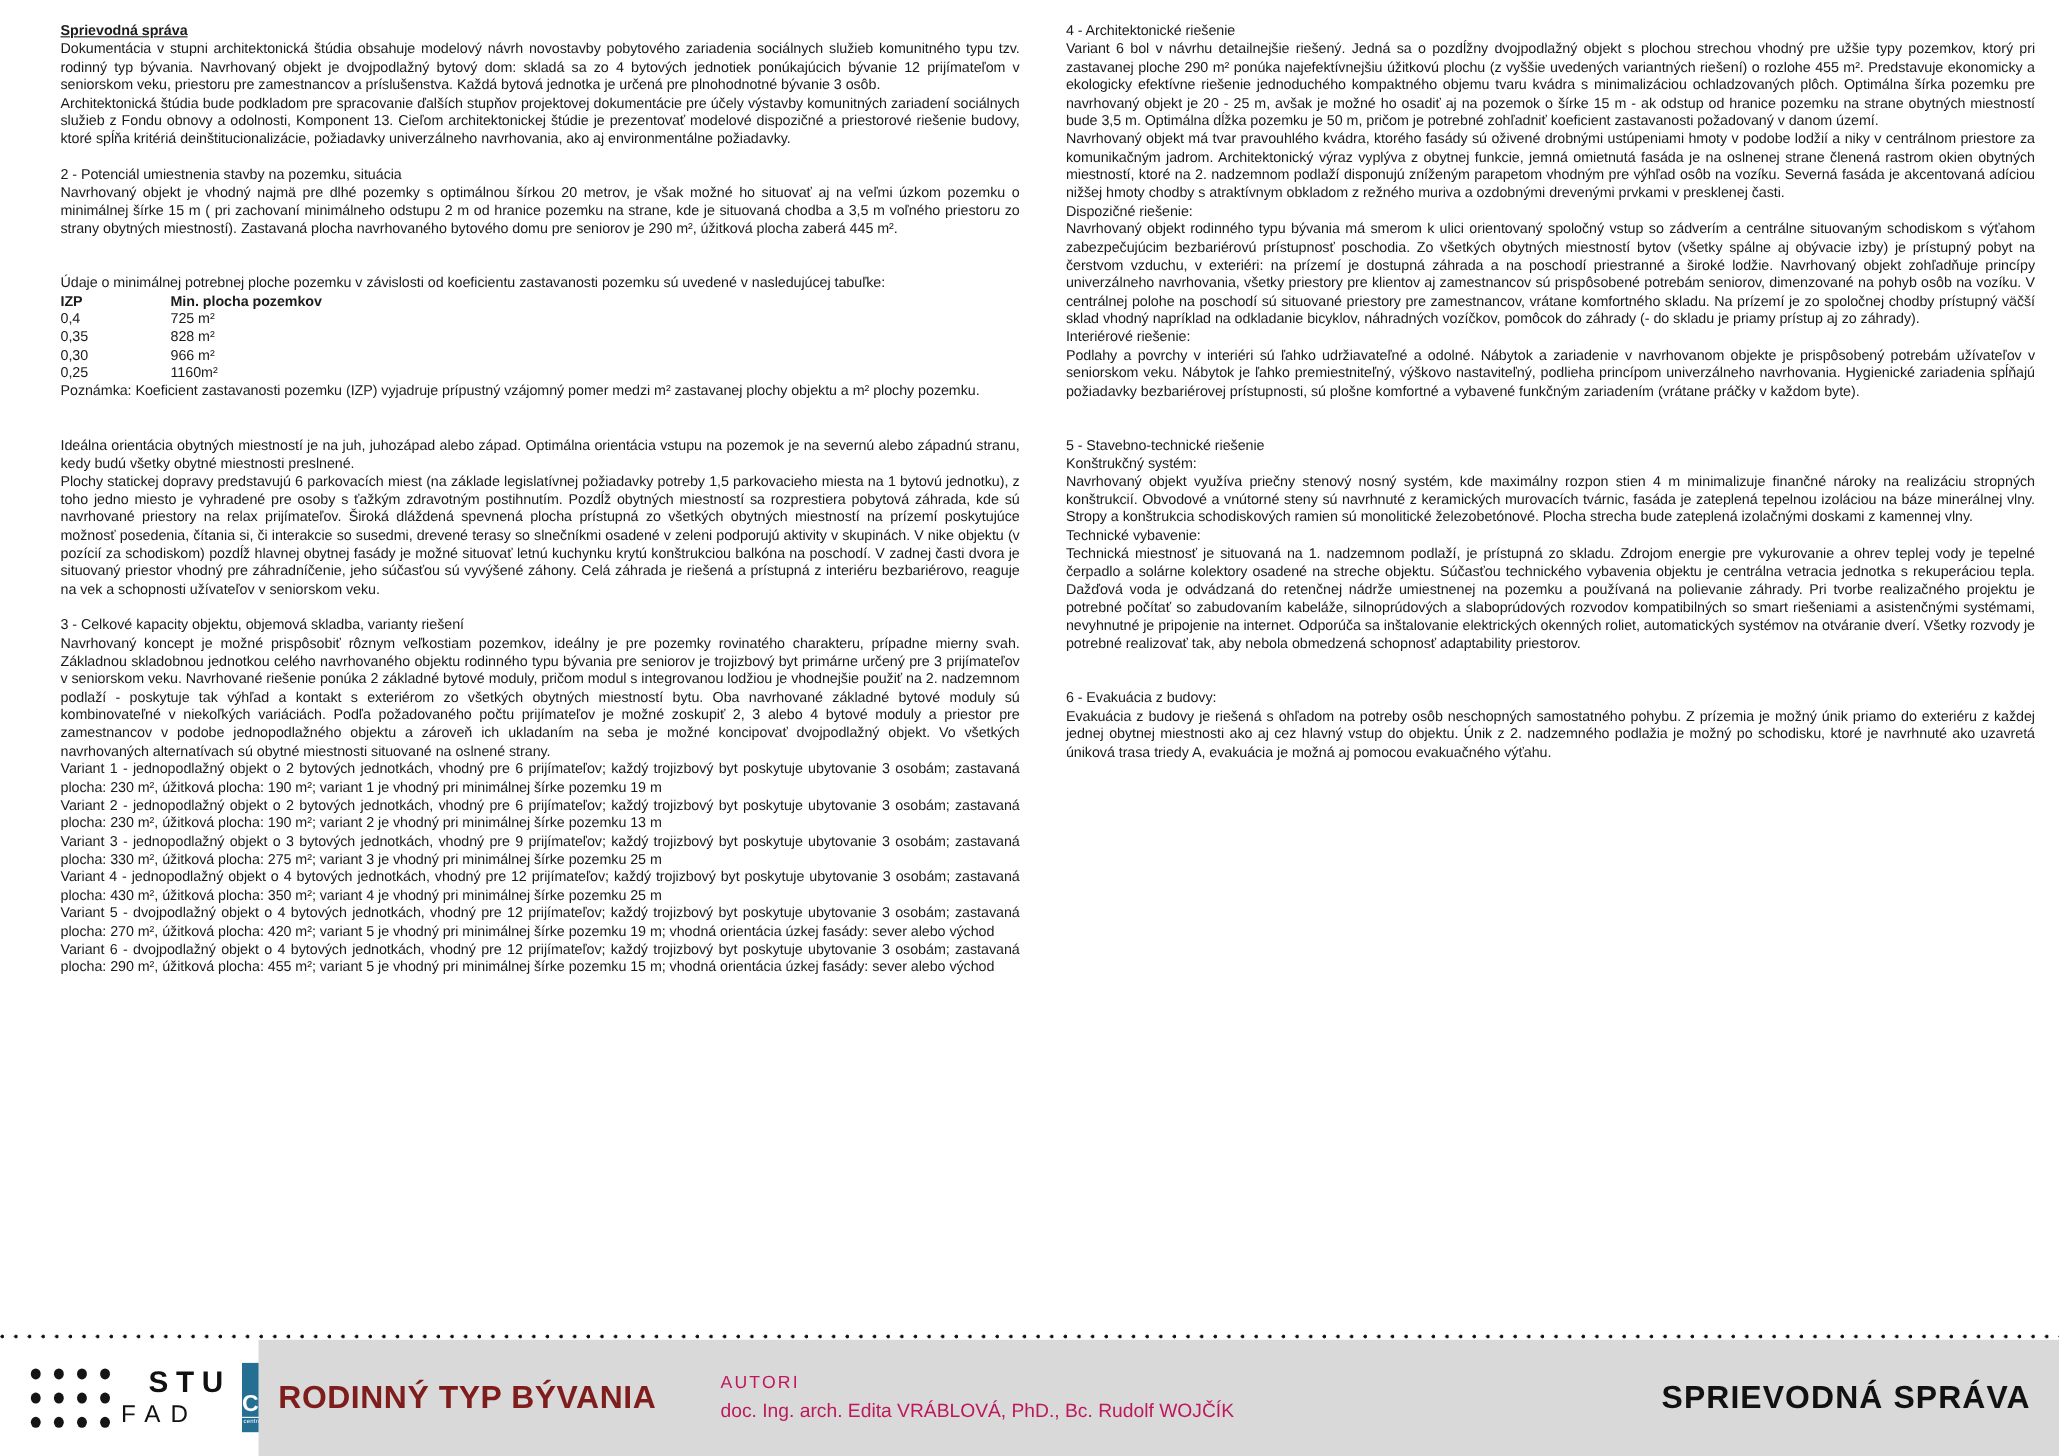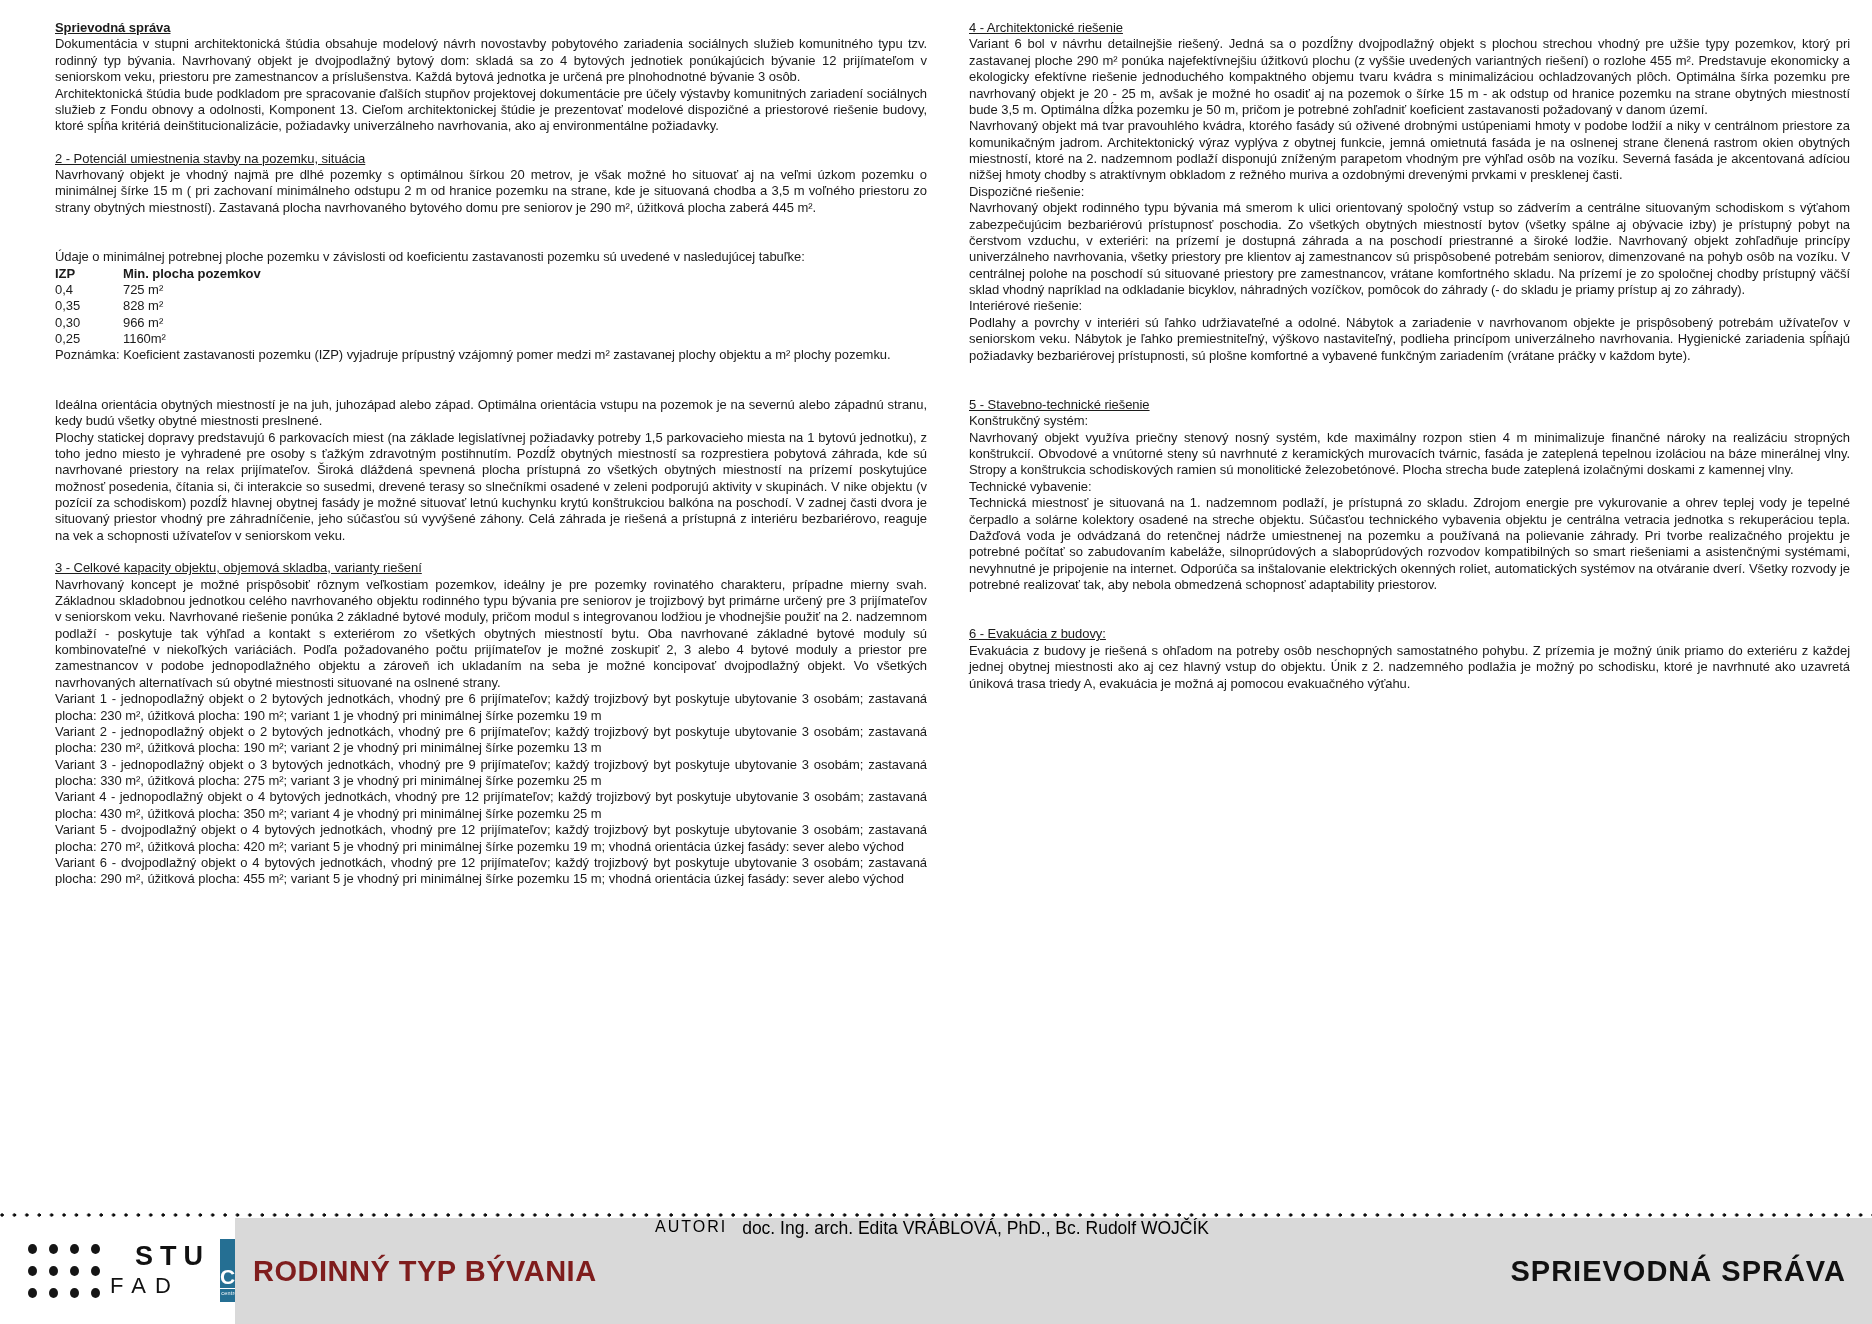--- a/index.html
+++ b/index.html
@@ -10,26 +10,26 @@
   }
   .content{
     box-sizing:border-box;display:flex;gap:42px;
     padding:20px 22px 0 55px;height:1193px;overflow:hidden;
   }
   .col{font-size:13px;line-height:1.26;text-align:justify;letter-spacing:-0.05px;}
   .col-left{width:872px;flex:none;}
   .col-right{flex:1;}
   .col p{margin:0;}
   .doc-title{font-weight:bold;text-decoration:underline;}
-  .h{text-decoration:underline;}
+  .h{}
   .sp16{height:16px;}
   .sp32{height:33px;}
   .izp-table{margin:0;}
   .izp-table .tr{display:flex;}
-  .izp-table .c1{width:68px;flex:none;}
+  .izp-table .c1{width:100px;flex:none;}
   .izp-table .th span{font-weight:bold;}
   .variant b{font-weight:normal;}
 
   
   .footer{position:absolute;left:0;right:0;bottom:0;height:111px;background:#ffffff;}
   .dotted-line{
     height:4px;width:100%;
     background-image:radial-gradient(circle at 2px 2px,#0d0d0d 1.45px,transparent 1.8px);
     background-size:12.4px 4px;background-repeat:repeat-x;
   }
@@ -41,21 +41,21 @@
   .stu-text{display:flex;flex-direction:column;line-height:29px;color:#111;}
   .stu-text .stu{font-weight:bold;font-size:27px;letter-spacing:7px;margin-left:25px;}
   .stu-text .fad{font-weight:normal;font-size:22px;letter-spacing:9px;}
   .ceda{
     width:63px;height:63px;background:#256f93;color:#fff;box-sizing:border-box;
     display:flex;flex-direction:column;justify-content:flex-end;align-items:center;padding-bottom:6px;
   }
   .ceda .ceda-main{font-weight:bold;font-size:21px;letter-spacing:0.5px;border-bottom:1.5px solid #fff;line-height:22px;}
   .ceda .ceda-sub{font-size:5.5px;letter-spacing:0.2px;margin-top:1.5px;white-space:nowrap;}
   .band-title{margin-left:18px;font-size:29px;font-weight:bold;letter-spacing:0.5px;color:#7f1d1d;}
-  .authors{position:absolute;left:420px;top:0;bottom:0;display:flex;justify-content:center;gap:15px;color:#000000;}
+  .authors{position:absolute;left:420px;top:0;bottom:0;display:flex;flex-direction:column;justify-content:center;gap:5px;color:#be185d;}
   .authors-label{font-size:16px;letter-spacing:2px;}
   .authors-names{font-size:17.5px;}
   .band-doc-title{margin-left:auto;margin-right:26px;font-size:29px;font-weight:bold;letter-spacing:1px;color:#111;}
 </style>
 </head>
 <body>
 
 <div class="content">
 
   <div class="col col-left">

